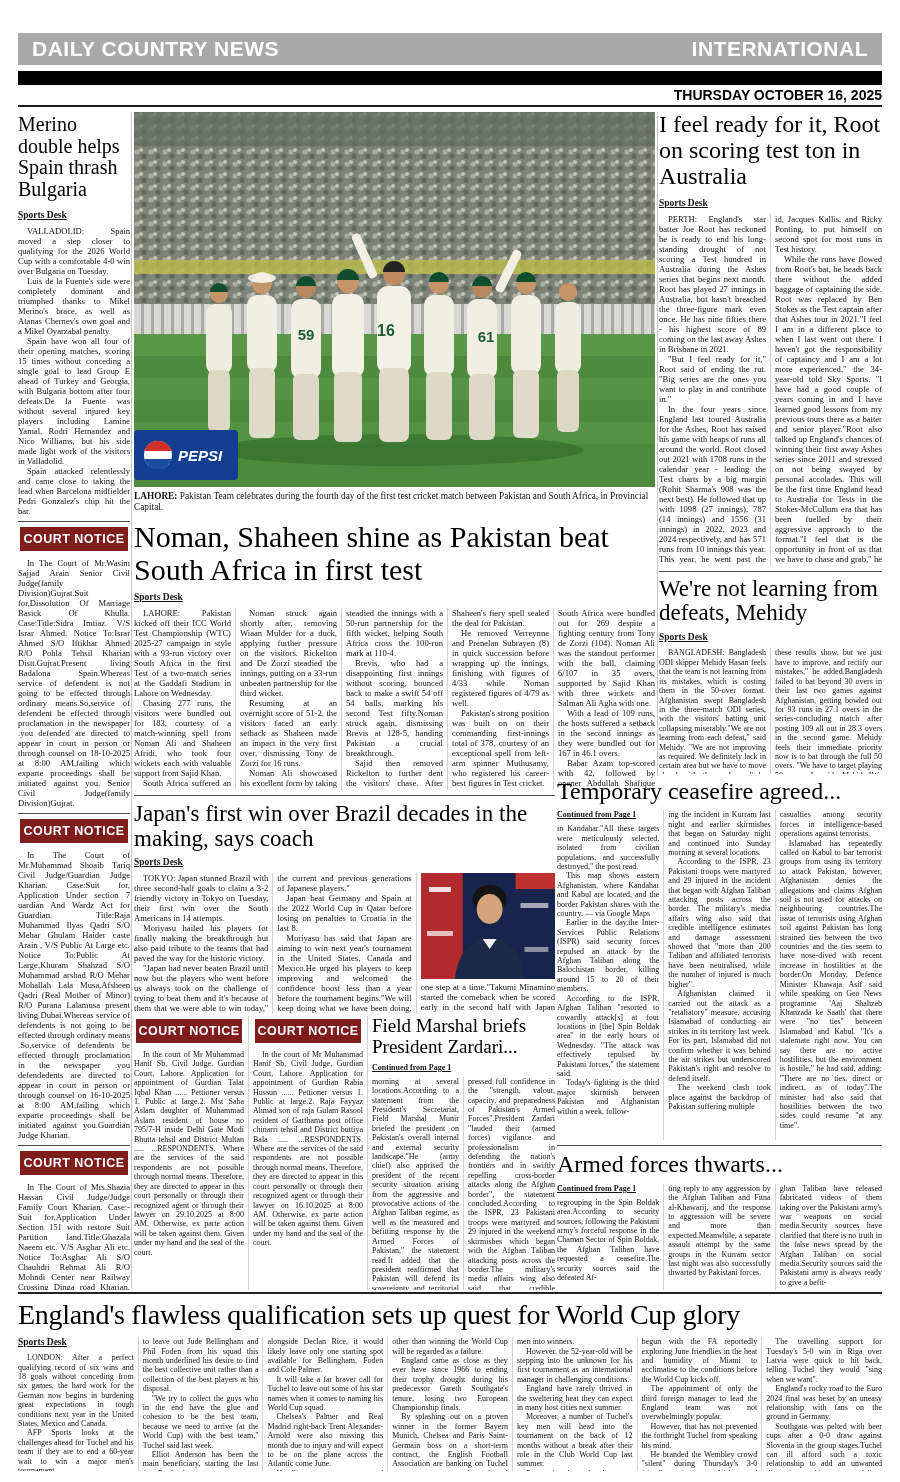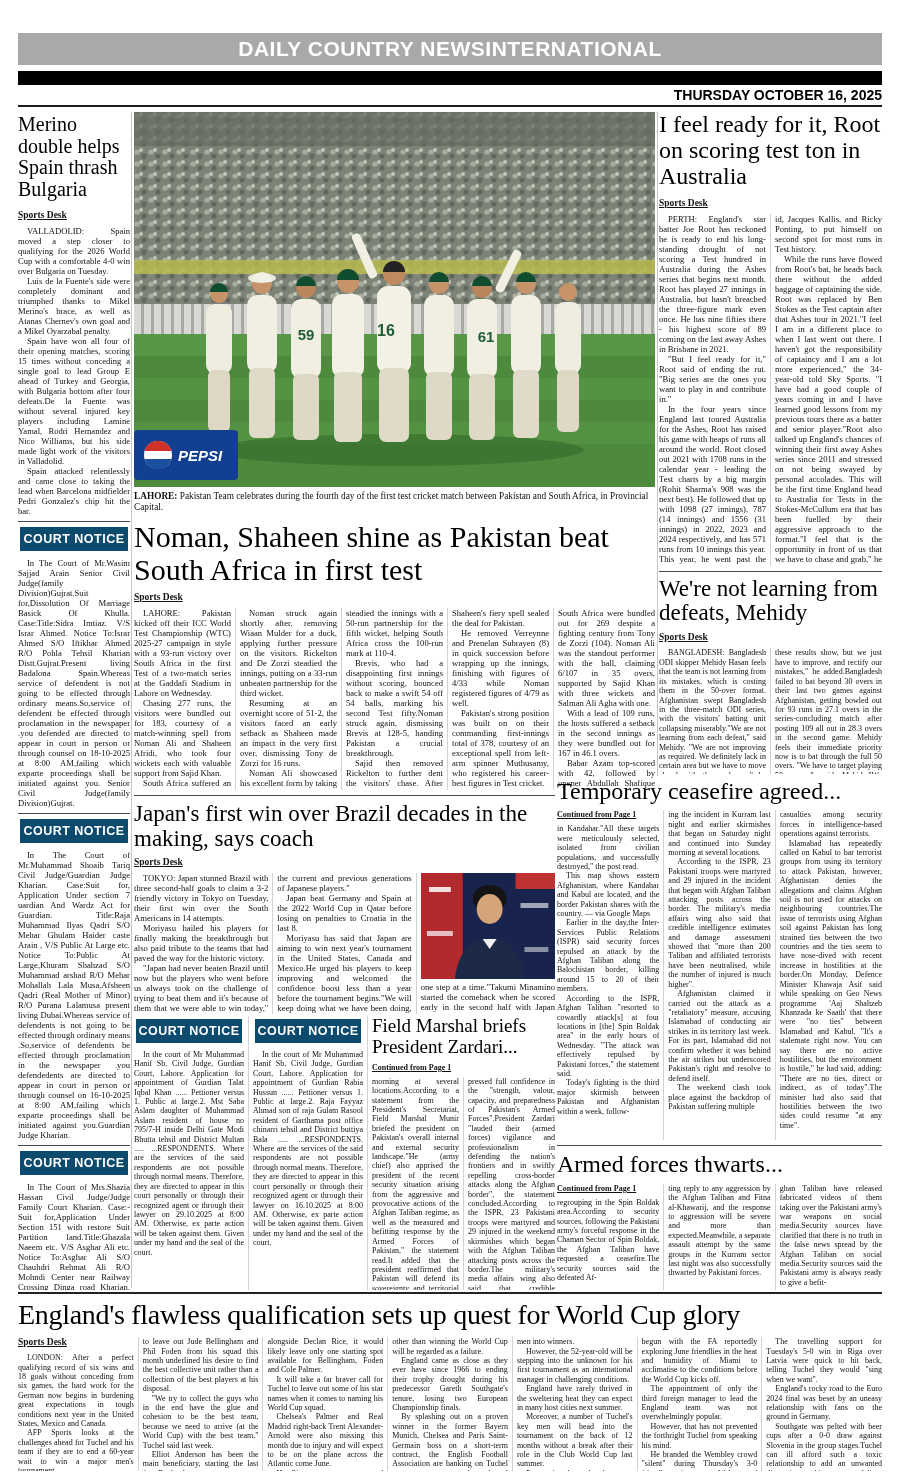--- a/index.html
+++ b/index.html
@@ -1,19 +1,19 @@
 <!DOCTYPE html>
 <html><head>
 <meta charset="utf-8">
 <style>
   html,body{margin:0;padding:0;background:#fff;}
   .page{position:relative;width:900px;height:1482px;background:#fff;overflow:hidden;
         font-family:"Liberation Serif",serif;color:#111;}
   .masthead{position:absolute;left:18px;top:33px;width:864px;height:32px;background:#a9a9a9;
-        display:flex;align-items:center;justify-content:center;padding:0 14px;box-sizing:border-box;
+        display:flex;align-items:center;justify-content:space-between;padding:0 14px;box-sizing:border-box;
         font-family:"Liberation Sans",sans-serif;font-weight:bold;font-size:21px;color:#fff;letter-spacing:.5px;}
   .blackbar{position:absolute;left:18px;top:71px;width:864px;height:14px;background:#000;}
   .dateline{position:absolute;right:18px;top:87px;font-family:"Liberation Sans",sans-serif;
         font-weight:bold;font-size:14px;color:#000;}
   .topline{position:absolute;left:18px;top:105px;width:864px;border-top:2px solid #1a1a1a;}
   .vrule{position:absolute;width:1px;background:#c6c6c6;}
 
   .hl{font-weight:normal;margin:0;color:#000;font-family:"Liberation Serif",serif;}
   .hl-merino{font-size:20px;line-height:1.08;margin:2px 0 10px;}
   .hl-pak{font-size:30px;line-height:1.12;margin:6px 0 5px;}
@@ -28,21 +28,21 @@
   .byline{font-weight:bold;text-decoration:underline;font-size:9.5px;margin:0 0 6px;}
   .contline{font-weight:bold;text-decoration:underline;font-size:8px;margin:0 0 5px;}
   .body{font-size:8.6px;line-height:10px;}
   .small{font-size:8px;line-height:9.4px;}
   .body p{margin:0;text-indent:9px;text-align:justify;}
   .cont p:first-child{text-indent:0;}
   .cols{display:flex;align-items:stretch;}
   .cols>div{flex:1;min-width:0;overflow:hidden;}
   .cols>div+div{border-left:1px solid #d2d2d2;margin-left:4px;padding-left:4px;}
   .rule{border-top:1px solid #4a4a4a;margin:5px 0;}
-  .cnbox{background:#0c4a6e;color:#fff;font-family:"Liberation Sans",sans-serif;font-weight:bold;
+  .cnbox{background:#7f1d1d;color:#fff;font-family:"Liberation Sans",sans-serif;font-weight:bold;
         font-size:12.5px;text-align:center;padding:5px 0;letter-spacing:.5px;margin:3px 2px 7px;}
   .caption{font-size:9.3px;line-height:1.22;margin:4px 0 2px;}
 
   .leftcol{position:absolute;left:18px;top:112px;width:112px;height:1178px;overflow:hidden;}
   .centertop{position:absolute;left:134px;top:112px;width:521px;height:678px;overflow:hidden;}
   .japanbox{position:absolute;left:134px;top:790px;width:421px;height:224px;overflow:hidden;}
   .midrow{position:absolute;left:134px;top:1016px;width:421px;height:274px;overflow:hidden;display:flex;}
   .midrow .mn{width:110px;flex:none;overflow:hidden;}
   .midrow>div+div{border-left:1px solid #d2d2d2;margin-left:4px;padding-left:4px;}
   .midrow .fm{flex:1;min-width:0;overflow:hidden;}

